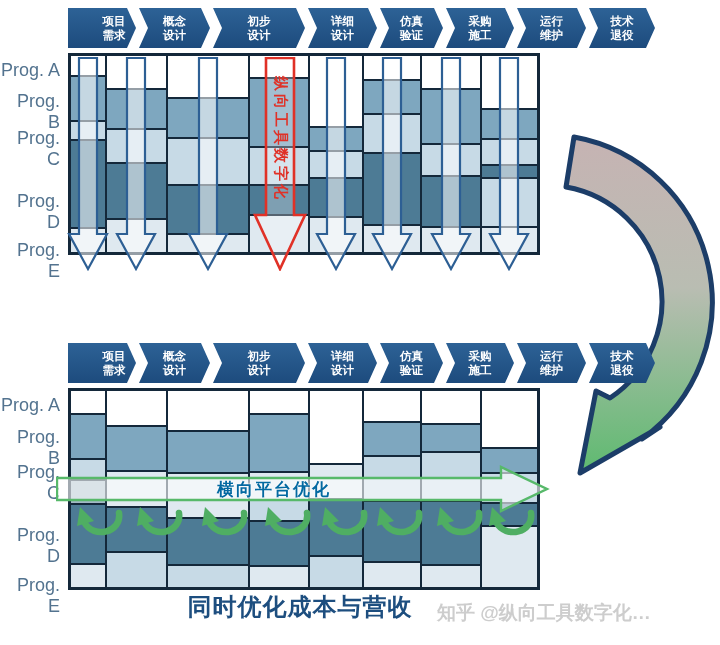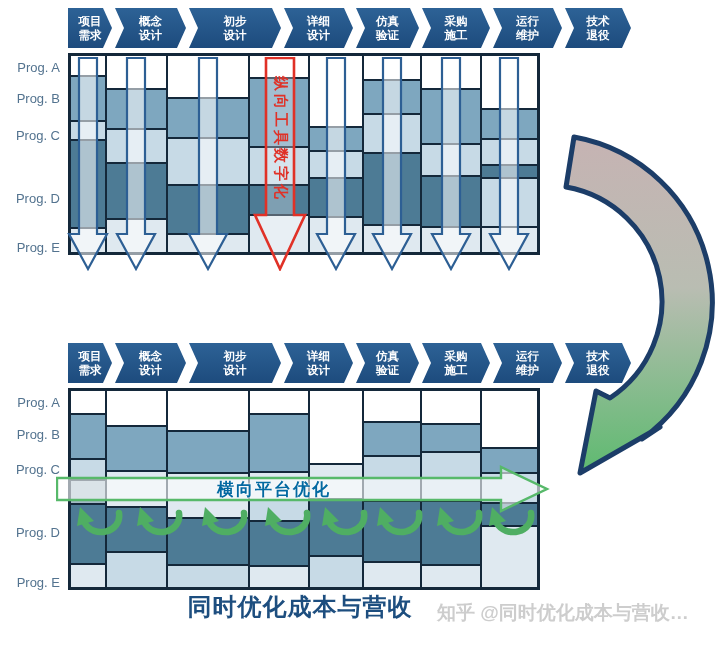--- a/index.html
+++ b/index.html
@@ -5,24 +5,24 @@
   html,body{margin:0;padding:0;background:#ffffff;}
   .canvas{position:relative;width:720px;height:645px;background:#ffffff;overflow:hidden;
           font-family:"Liberation Sans","DejaVu Sans",sans-serif;}
 
   
   .chevbar{position:absolute;left:68px;width:480px;height:40px;display:flex;gap:3px;}
   .chev{flex:0 0 auto;display:flex;flex-direction:column;justify-content:center;align-items:center;
         color:#fff;font-size:11.5px;font-weight:bold;line-height:1.25;text-align:center;
         background:linear-gradient(180deg,#2d6296 0%,#1d4b7d 100%);
         clip-path:polygon(0 0,calc(100% - 9px) 0,100% 50%,calc(100% - 9px) 100%,0 100%,9px 50%);}
-  .chev.first{clip-path:polygon(0 0,calc(100% - 9px) 0,100% 50%,calc(100% - 9px) 100%,0 100%);}
+  .chev.first{clip-path:polygon(0 0,calc(100% - 9px) 0,100% 50%,calc(100% - 9px) 100%,0 100%);padding-left:24px;}
 
   
-  .proglabel{position:absolute;left:0;width:60px;text-align:right;font-size:13px;color:#53738f;}
+  .proglabel{position:absolute;left:0;width:60px;text-align:right;font-size:18px;color:#53738f;}
 
   
   .grid{position:absolute;left:68px;width:472px;height:202px;display:flex;gap:2px;
         background:#14283a;border:3px solid #14283a;box-sizing:border-box;}
   .gcol{display:flex;flex-direction:column;gap:2px;height:100%;}
   .blk{width:100%;}
   .cw{background:#ffffff;} .cp{background:#dfe9f0;} .cl{background:#c7dae6;}
   .cm{background:#7ea7bf;} .cd{background:#4d7b95;} .cg{background:#a2b8c6;}
 
   .varrow{position:absolute;top:57px;}
@@ -327,15 +327,15 @@
         <path d="M42,8 C45,27 17,35 7,17" fill="none" stroke="#4fae63" stroke-width="6.5" stroke-linecap="round"></path>
         <polygon points="3,2 0,21 17,16" fill="#4fae63"></polygon>
       </svg>
       <svg width="46" height="36" viewBox="0 0 46 36" class="curl" style="left: 489px;">
         <path d="M42,8 C45,27 17,35 7,17" fill="none" stroke="#4fae63" stroke-width="6.5" stroke-linecap="round"></path>
         <polygon points="3,2 0,21 17,16" fill="#4fae63"></polygon>
       </svg>
     </div>
 
   <div class="caption">同时优化成本与营收</div>
-  <div class="watermark">知乎 @同时优化成本与营收…</div>
+  <div class="watermark">知乎 @纵向工具数字化…</div>
 
 </div>
 
 </body></html>

